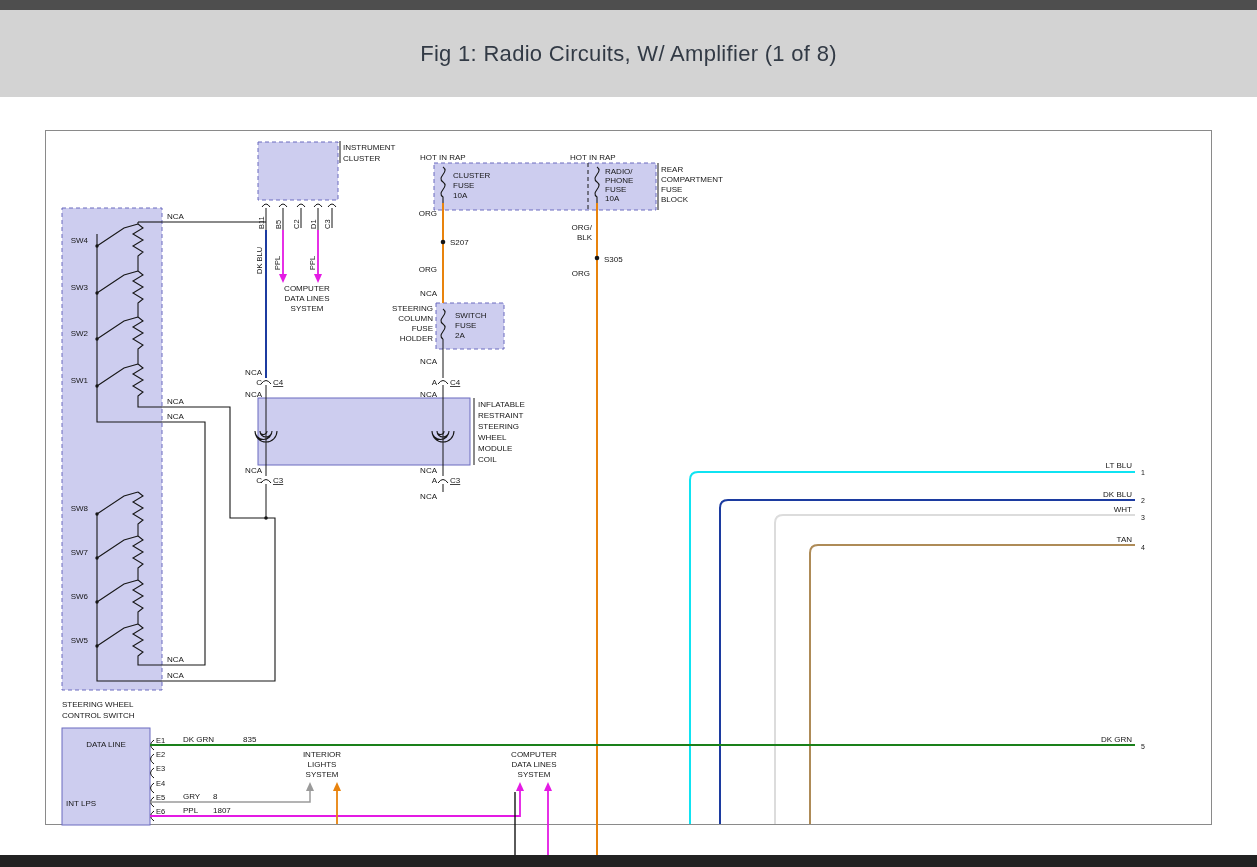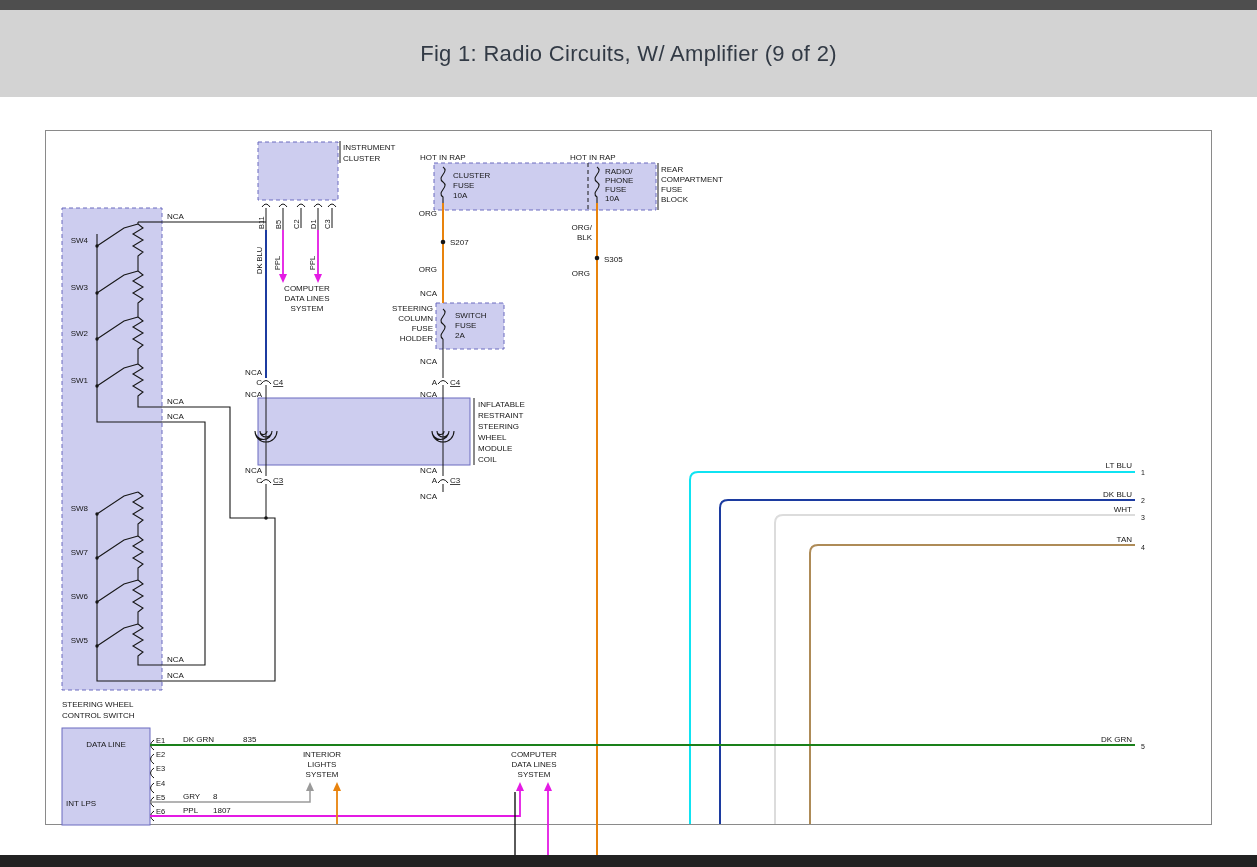--- a/index.html
+++ b/index.html
@@ -20,21 +20,21 @@
   .ln{fill:none;stroke:#161616;stroke-width:1.1;}
   .thin{fill:none;stroke:#161616;stroke-width:1;}
   .mark{fill:none;stroke:#161616;stroke-width:1;}
   .border{fill:#ffffff;stroke:#8a8a8a;stroke-width:1;}
 </style>
 </head>
 <body>
 
 <div class="topstrip"></div>
 <div class="titlebar">
-  <div class="ttl">Fig 1: Radio Circuits, W/ Amplifier (9 of 2)</div>
+  <div class="ttl">Fig 1: Radio Circuits, W/ Amplifier (1 of 8)</div>
 </div>
 
 <svg width="1257" height="867" viewBox="0 0 1257 867">
 
   <rect class="border" x="45.5" y="130.5" width="1166" height="694"></rect>
 
   <g>
     <rect class="box dash" x="258" y="142" width="80" height="58" fill="#cdcdef"></rect>
     <line class="thin" x1="340" y1="141" x2="340" y2="163"></line>
     <text x="343" y="150">INSTRUMENT</text>

